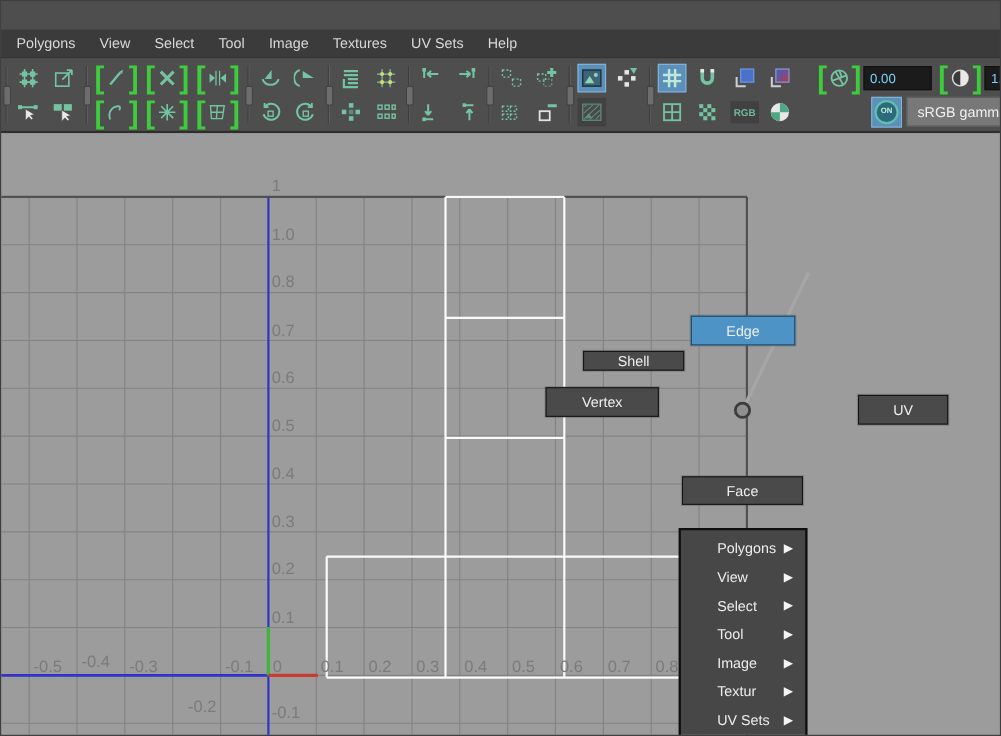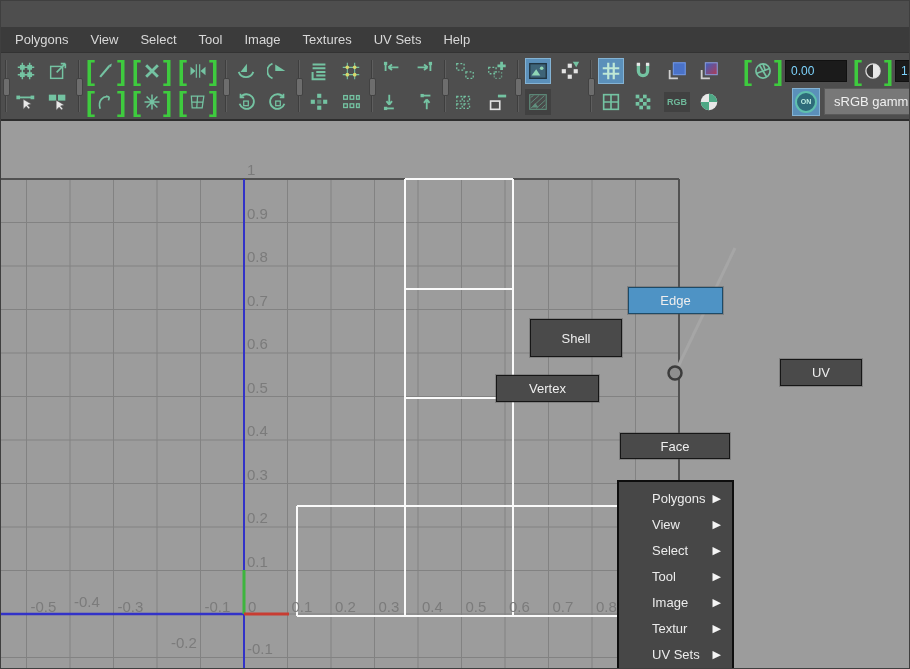--- a/index.html
+++ b/index.html
@@ -38,22 +38,22 @@
   .dropdown .dd-label{color:#f0f0f0;font-size:13px;padding-left:9px;flex:1;}
 
   
   .canvas{position:absolute;top:120px;left:0;width:910px;height:549px;background:#9c9c9c;overflow:hidden;}
   .canvas svg{position:absolute;top:0;left:0;}
   .tick{position:absolute;color:#7b7b7b;font-size:15px;white-space:nowrap;}
 
   
   .mm-btn{position:absolute;background:#4a4a4a;border:1px solid #161616;box-shadow:0 0 0 1px rgba(80,80,80,.35);color:#eee;font-size:13px;display:flex;align-items:center;justify-content:center;}
   .mm-edge{left:627px;top:286px;width:95px;height:27px;background:#4e93c5;border-color:#1d4a67;}
-  .mm-shell{left:529px;top:318px;width:92px;height:38px;}
-  .mm-vertex{left:495px;top:374px;width:103px;height:27px;}
+  .mm-shell{left:529px;top:318px;width:92px;height:18px;}
+  .mm-vertex{left:495px;top:351px;width:103px;height:27px;}
   .mm-uv{left:749px;top:358px;width:82px;height:27px;margin-left:30px;}
   .mm-face{left:619px;top:432px;width:110px;height:26px;}
 
   
   .ctx-panel{position:absolute;left:616px;top:479px;width:117px;height:196px;background:#474747;border:2px solid #0e0e0e;padding-top:3px;}
   .ctx-item{height:26px;position:relative;display:flex;align-items:center;}
   .ctx-item .lbl{color:#ececec;font-size:13px;padding-left:33px;}
   .ctx-item .arr{position:absolute;right:11px;color:#f4f4f4;font-size:11px;}
 </style>
 </head>
@@ -478,21 +478,21 @@
         <span class="tick" style="left: 247px; top: 477px;">0</span>
         <span class="tick" style="left: 290.5px; top: 477px;">0.1</span>
         <span class="tick" style="left: 334px; top: 477px;">0.2</span>
         <span class="tick" style="left: 377.5px; top: 477px;">0.3</span>
         <span class="tick" style="left: 421px; top: 477px;">0.4</span>
         <span class="tick" style="left: 464.5px; top: 477px;">0.5</span>
         <span class="tick" style="left: 508px; top: 477px;">0.6</span>
         <span class="tick" style="left: 551.5px; top: 477px;">0.7</span>
         <span class="tick" style="left: 595px; top: 477px;">0.8</span>
         <span class="tick" style="left: 246px; top: 40px;">1</span>
-        <span class="tick" style="left: 246px; top: 83.5px;">0.9</span>
+        <span class="tick" style="left: 246px; top: 83.5px;">1.0</span>
         <span class="tick" style="left: 246px; top: 127px;">0.8</span>
         <span class="tick" style="left: 246px; top: 170.5px;">0.7</span>
         <span class="tick" style="left: 246px; top: 214px;">0.6</span>
         <span class="tick" style="left: 246px; top: 257.5px;">0.5</span>
         <span class="tick" style="left: 246px; top: 301px;">0.4</span>
         <span class="tick" style="left: 246px; top: 344.5px;">0.3</span>
         <span class="tick" style="left: 246px; top: 388px;">0.2</span>
         <span class="tick" style="left: 246px; top: 431.5px;">0.1</span>
         <span class="tick" style="left: 246px; top: 518.5px;">-0.1</span>
       </div>

